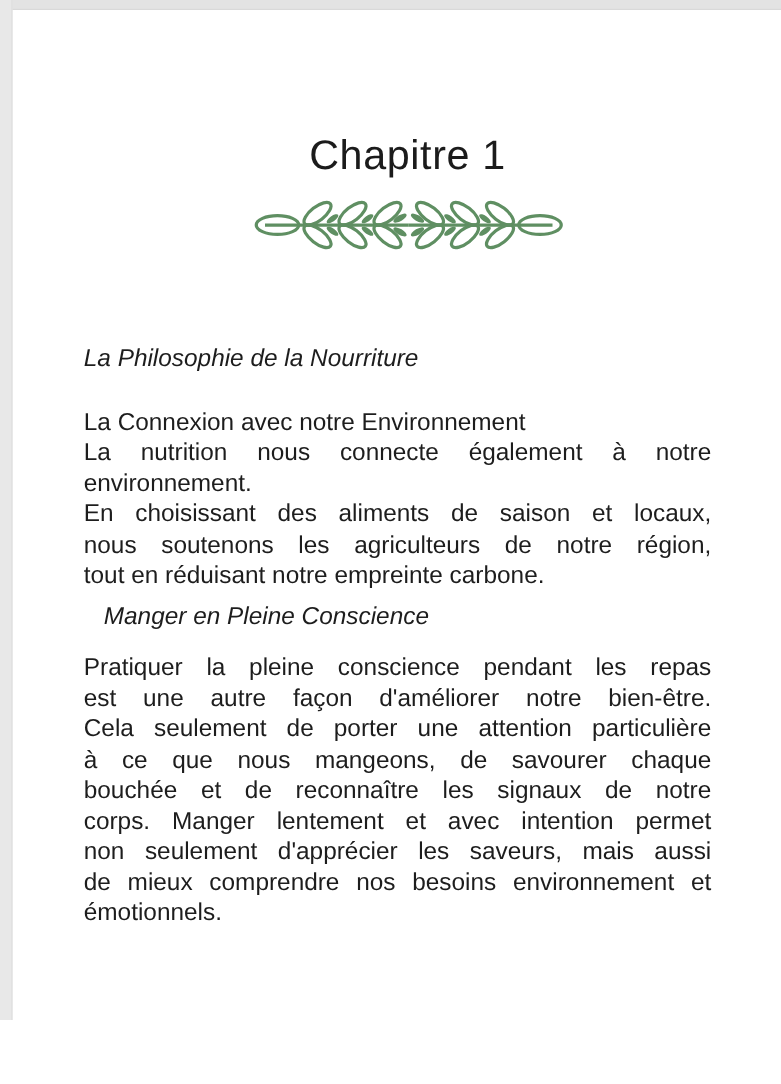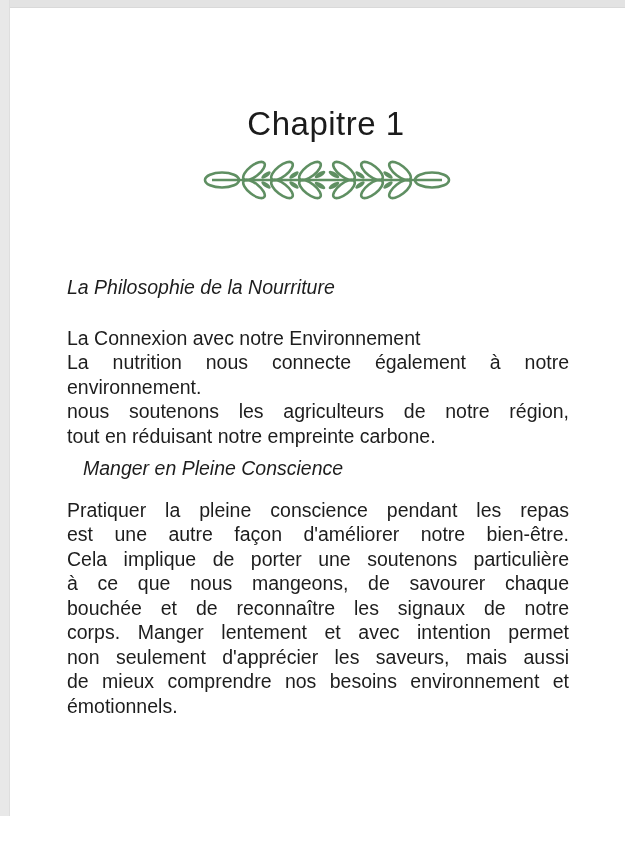--- a/index.html
+++ b/index.html
@@ -95,30 +95,31 @@
   </div>
 
   <div class="content">
 
     <div class="h h-1">La Philosophie de la Nourriture</div>
 
     <div class="para-1">
       <div class="ln">La Connexion avec notre Environnement</div>
       <div class="ln just">La nutrition nous connecte également à notre</div>
       <div class="ln">environnement.</div>
+      <div class="ln just">En choisissant des aliments de saison et locaux,</div>
       <div class="ln just">nous soutenons les agriculteurs de notre région,</div>
       <div class="ln">tout en réduisant notre empreinte carbone.</div>
     </div>
 
     <div class="h h-2">Manger en Pleine Conscience</div>
 
     <div class="para-2">
       <div class="ln just">Pratiquer la pleine conscience pendant les repas</div>
       <div class="ln just">est une autre façon d'améliorer notre bien-être.</div>
-      <div class="ln just">Cela implique de porter une soutenons particulière</div>
+      <div class="ln just">Cela seulement de porter une attention particulière</div>
       <div class="ln just">à ce que nous mangeons, de savourer chaque</div>
       <div class="ln just">bouchée et de reconnaître les signaux de notre</div>
       <div class="ln just">corps. Manger lentement et avec intention permet</div>
       <div class="ln just">non seulement d'apprécier les saveurs, mais aussi</div>
       <div class="ln just">de mieux comprendre nos besoins environnement et</div>
       <div class="ln">émotionnels.</div>
     </div>
 
   </div>
 

